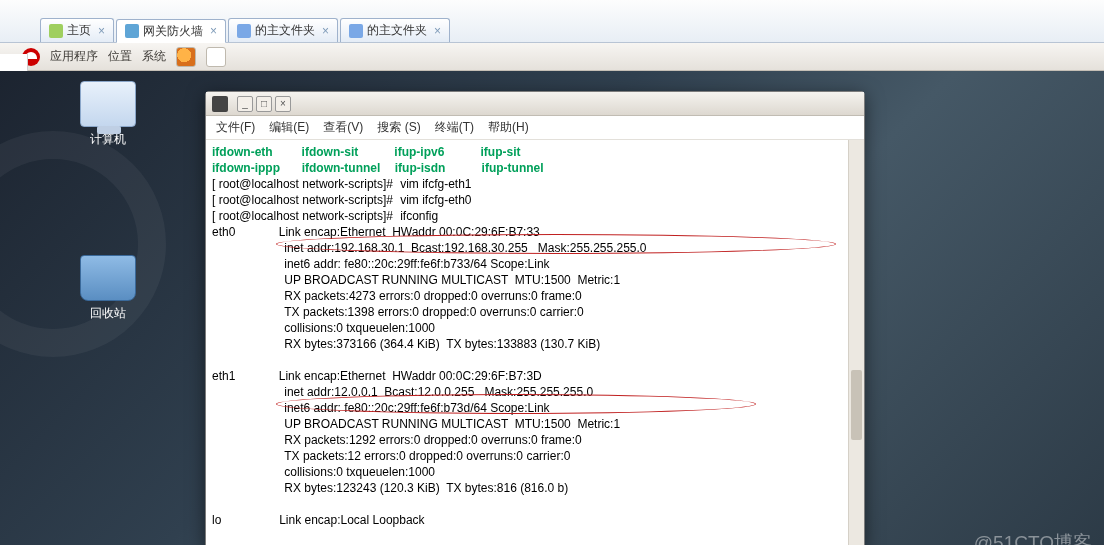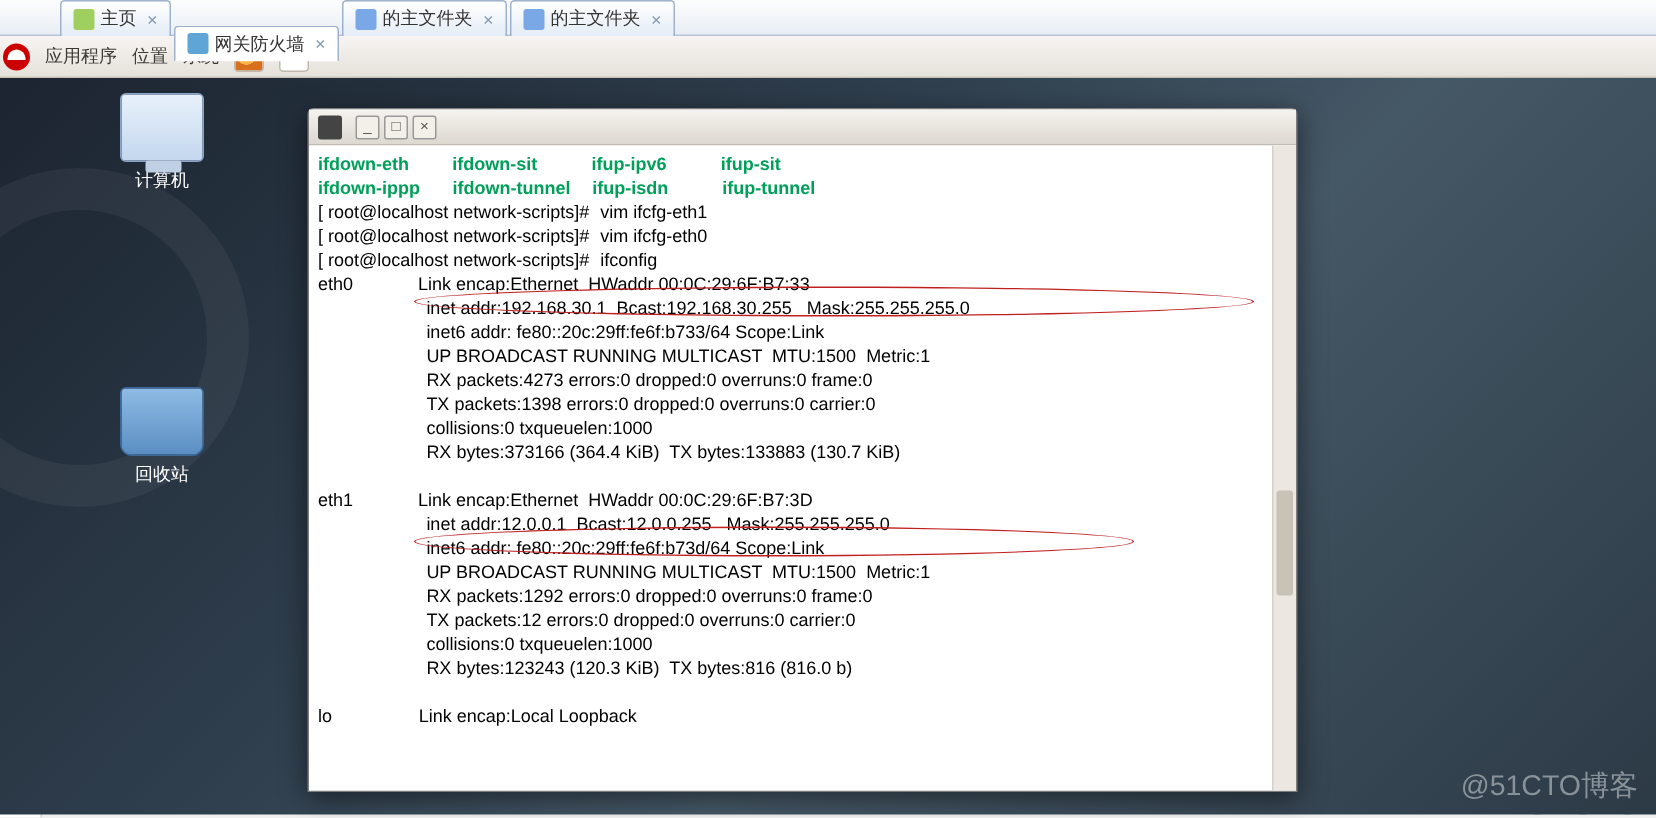--- a/index.html
+++ b/index.html
@@ -1,47 +1,47 @@
 <!DOCTYPE html>
 <html><head>
 <meta charset="utf-8">
 <style>
 * { margin:0; padding:0; box-sizing:border-box; font-family:"Microsoft YaHei",sans-serif; }
 body { width:1104px; height:545px; overflow:hidden; background:#f0f0f0; position:relative; }
 
 
-.host-tabs { height:24px; background:linear-gradient(#fdfdfd,#e8eef5); border-bottom:1px solid #b8c4d4; display:flex; align-items:flex-start; padding-left:40px; gap:2px; }
+.host-tabs { height:43px; background:linear-gradient(#fdfdfd,#e8eef5); border-bottom:1px solid #b8c4d4; display:flex; align-items:flex-end; padding-left:40px; gap:2px; }
 .host-tab { height:24px; padding:0 8px; display:flex; align-items:center; gap:4px; font-size:12px; color:#333; border:1px solid #9fb2cc; border-bottom:none; border-radius:3px 3px 0 0; background:linear-gradient(#fff,#e4ecf6); cursor:pointer; }
 .host-tab.active { background:#fff; border-bottom:1px solid #fff; position:relative; top:1px;margin-top:16px; }
 .tab-ico { width:14px; height:14px; display:inline-block; }
 .ico-home { background:#9fcf5f; border-radius:2px; }
 .ico-fire { background:#5fa5d6; border-radius:2px; }
 .ico-lan  { background:#7aa8e6; border-radius:2px; }
 .ico-wan  { background:#7aa8e6; border-radius:2px; }
 .tab-x { color:#7f9bb8; font-size:12px; margin-left:3px; }
 
 
-.gnome-panel { height:28px; background:linear-gradient(#f7f5f2,#e5e1db); border-bottom:1px solid #c5bfb6; display:flex; align-items:center; padding:0 2px; gap:10px; font-size:12px; color:#3d3a36; }
+.gnome-panel { height:28px; background:linear-gradient(#f7f5f2,#e5e1db); border-bottom:1px solid #c5bfb6; display:flex; align-items:center; padding:0 22px; gap:10px; font-size:12px; color:#3d3a36; }
 .redhat { width:18px; height:18px; background:#c00; border-radius:50%; position:relative; }
 .redhat::after { content:""; position:absolute; left:3px; top:4px; width:12px; height:7px; background:#fff; border-radius:6px 6px 0 0; }
 .panel-right { margin-left:auto; display:flex; align-items:center; gap:10px; }
 .ico { width:20px; height:20px; border:1px solid #bfb9ae; border-radius:3px; background:#fff; display:inline-block; }
 .ico.ff { background:radial-gradient(circle at 40% 40%,#ffb347 45%,#d86f1c 46%); }
 
 
 .desktop { position:relative; height:calc(545px - 26px - 28px); background:linear-gradient(135deg,#1c2430,#30404f 40%,#455866 60%,#2c3a46); }
 .desktop::before { content:""; position:absolute; left:-60px; top:60px; width:170px; height:170px; border:28px solid rgba(255,255,255,.05); border-radius:50%; }
 .dt-icon { width:80px; text-align:center; position:absolute; color:#fff; font-size:12px; }
 .dt-icon .glyph { width:56px; height:46px; margin:0 auto 4px; border-radius:4px; }
 .dt-comp { left:68px; top:10px; }
 .dt-comp .glyph { background:linear-gradient(#e8f1fb,#c4d7ee); border:1px solid #8aa6c9; position:relative; }
 .dt-comp .glyph::after { content:""; position:absolute; left:16px; bottom:-8px; width:24px; height:8px; background:#bfcfe4; border-radius:2px; }
 .dt-home { left:68px; top:100px; }
 .dt-home .glyph { background:linear-gradient(#9fcdf5,#5f9fd8); border:1px solid #3d76ad; }
-.dt-trash { left:68px; top:206px; }
+.dt-trash { left:68px; top:184px; }
 .dt-trash .glyph { background:linear-gradient(#8fbbe5,#5a8ec2); border:1px solid #3a699a; border-radius:4px 4px 8px 8px; }
 
 
 .host-left { position:absolute; left:0; top:54px; width:28px; height:491px; background:#fff; border-right:1px solid #cfcfcf; font-size:11px; color:#444; padding-top:40px; }
 .host-left div { margin:4px 2px; }
 
 
 .term { position:absolute; left:205px; top:20px; width:660px; height:456px; background:#fff; border:1px solid #7c7c7c; border-radius:4px 4px 0 0; box-shadow:0 4px 18px rgba(0,0,0,.5); display:flex; flex-direction:column; }
 .term-title { height:24px; background:linear-gradient(#f5f3ef,#ddd8d0); border-bottom:1px solid #c1bcb3; display:flex; align-items:center; font-size:12px; color:#555; padding:0 6px; }
 .term-title .t-ico { width:16px; height:16px; background:#444; border-radius:2px; margin-right:6px; }
@@ -117,20 +117,28 @@
     <span>回收站</span>
   </div>
 
   <div class="term">
     <div class="term-title">
       <span class="t-ico"></span>
       <span class="wbtn">_</span>
       <span class="wbtn">□</span>
       <span class="wbtn">×</span>
     </div>
+    <div class="term-menu">
+      <span>文件(F)</span>
+      <span>编辑(E)</span>
+      <span>查看(V)</span>
+      <span>搜索 (S)</span>
+      <span>终端(T)</span>
+      <span>帮助(H)</span>
+    </div>
     <div class="term-body"><span class="gr">ifdown-eth</span>    <span class="gr">ifdown-sit</span>     <span class="gr">ifup-ipv6</span>     <span class="gr">ifup-sit</span>
 <span class="gr">ifdown-ippp</span>   <span class="gr">ifdown-tunnel</span>  <span class="gr">ifup-isdn</span>     <span class="gr">ifup-tunnel</span>
 <span>[ root@localhost network-scripts]#</span> <span>vim ifcfg-eth1</span>
 <span>[ root@localhost network-scripts]#</span> <span>vim ifcfg-eth0</span>
 <span>[ root@localhost network-scripts]#</span> <span>ifconfig</span>
 <span>eth0</span>      <span>Link encap:Ethernet  HWaddr 00:0C:29:6F:B7:33</span>
           <span>inet addr:192.168.30.1  Bcast:192.168.30.255   Mask:255.255.255.0</span>
           <span>inet6 addr: fe80::20c:29ff:fe6f:b733/64 Scope:Link</span>
           <span>UP BROADCAST RUNNING MULTICAST  MTU:1500  Metric:1</span>
           <span>RX packets:4273 errors:0 dropped:0 overruns:0 frame:0</span>

